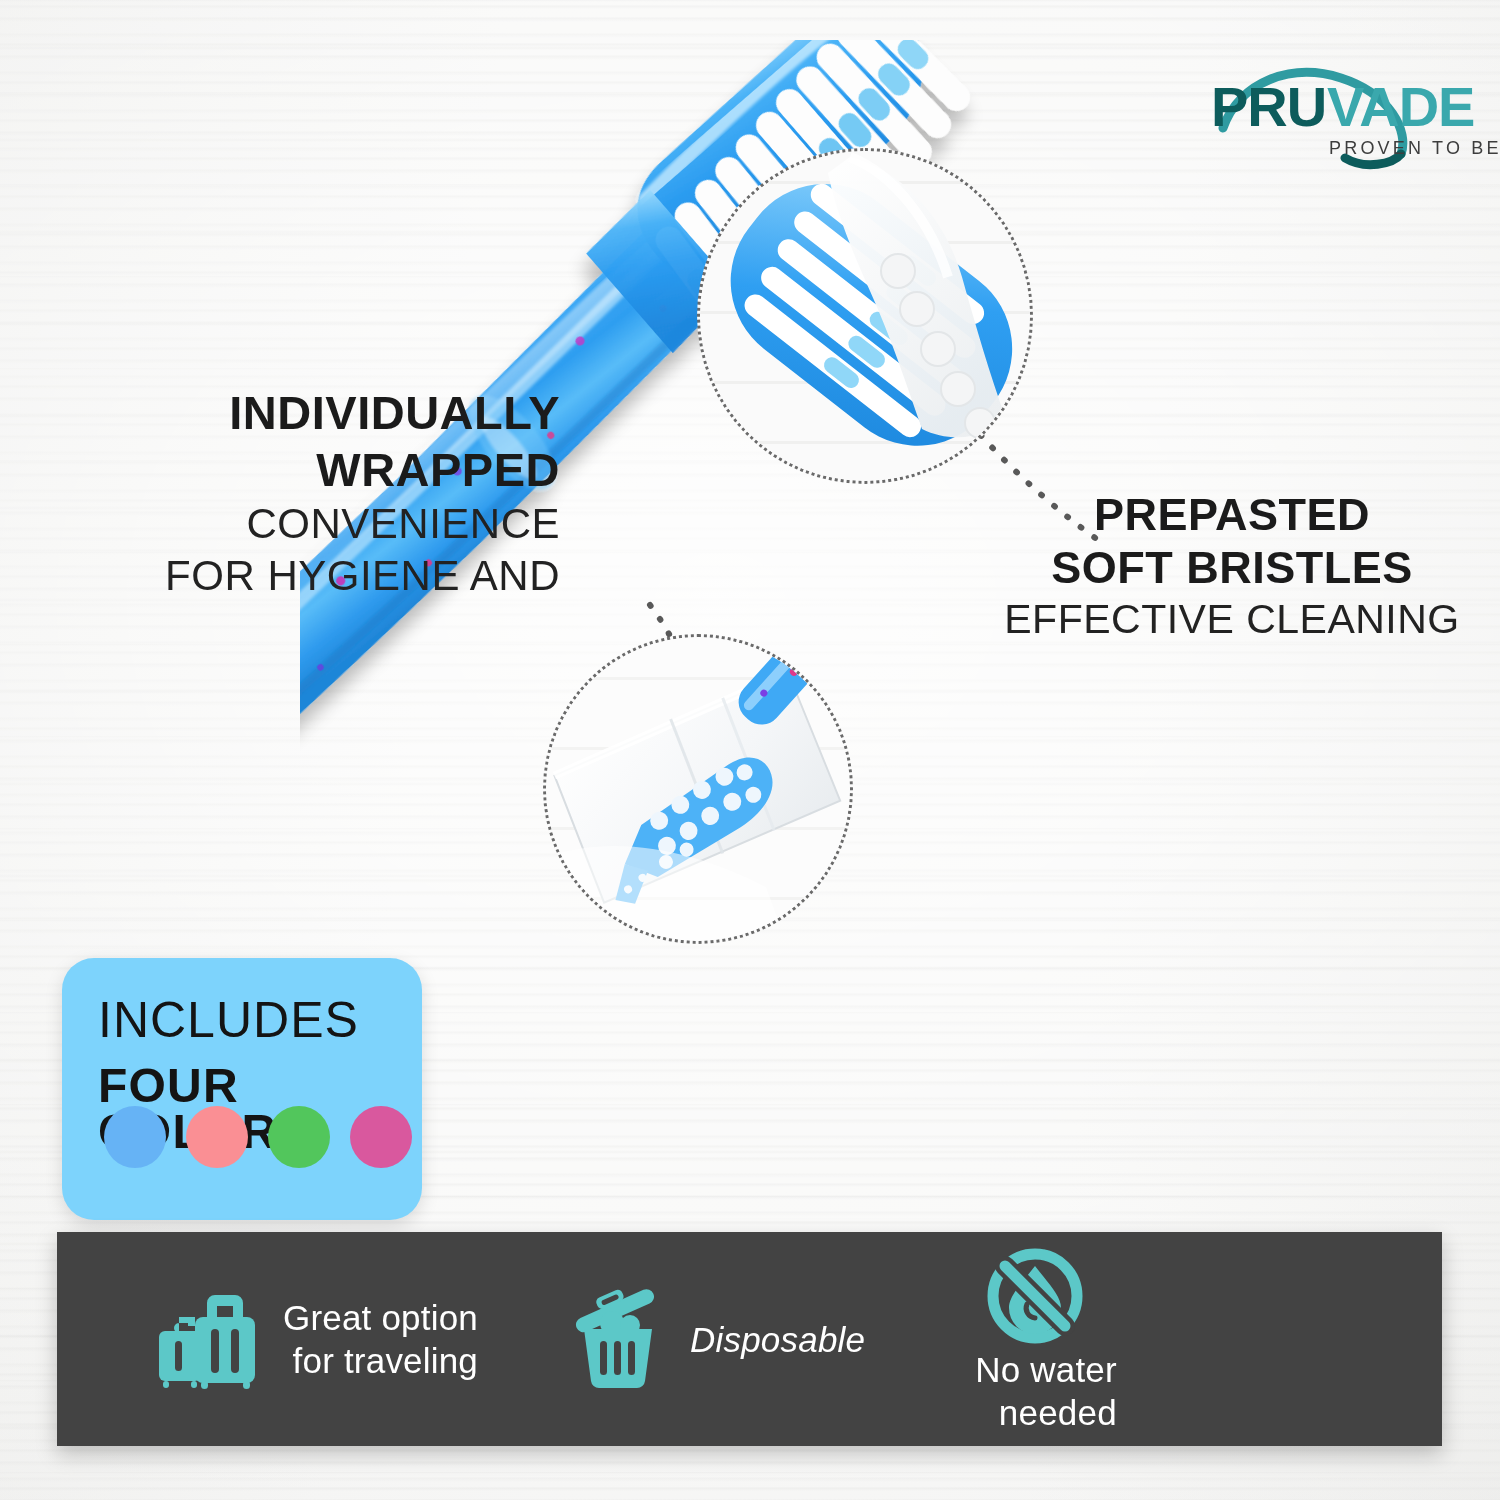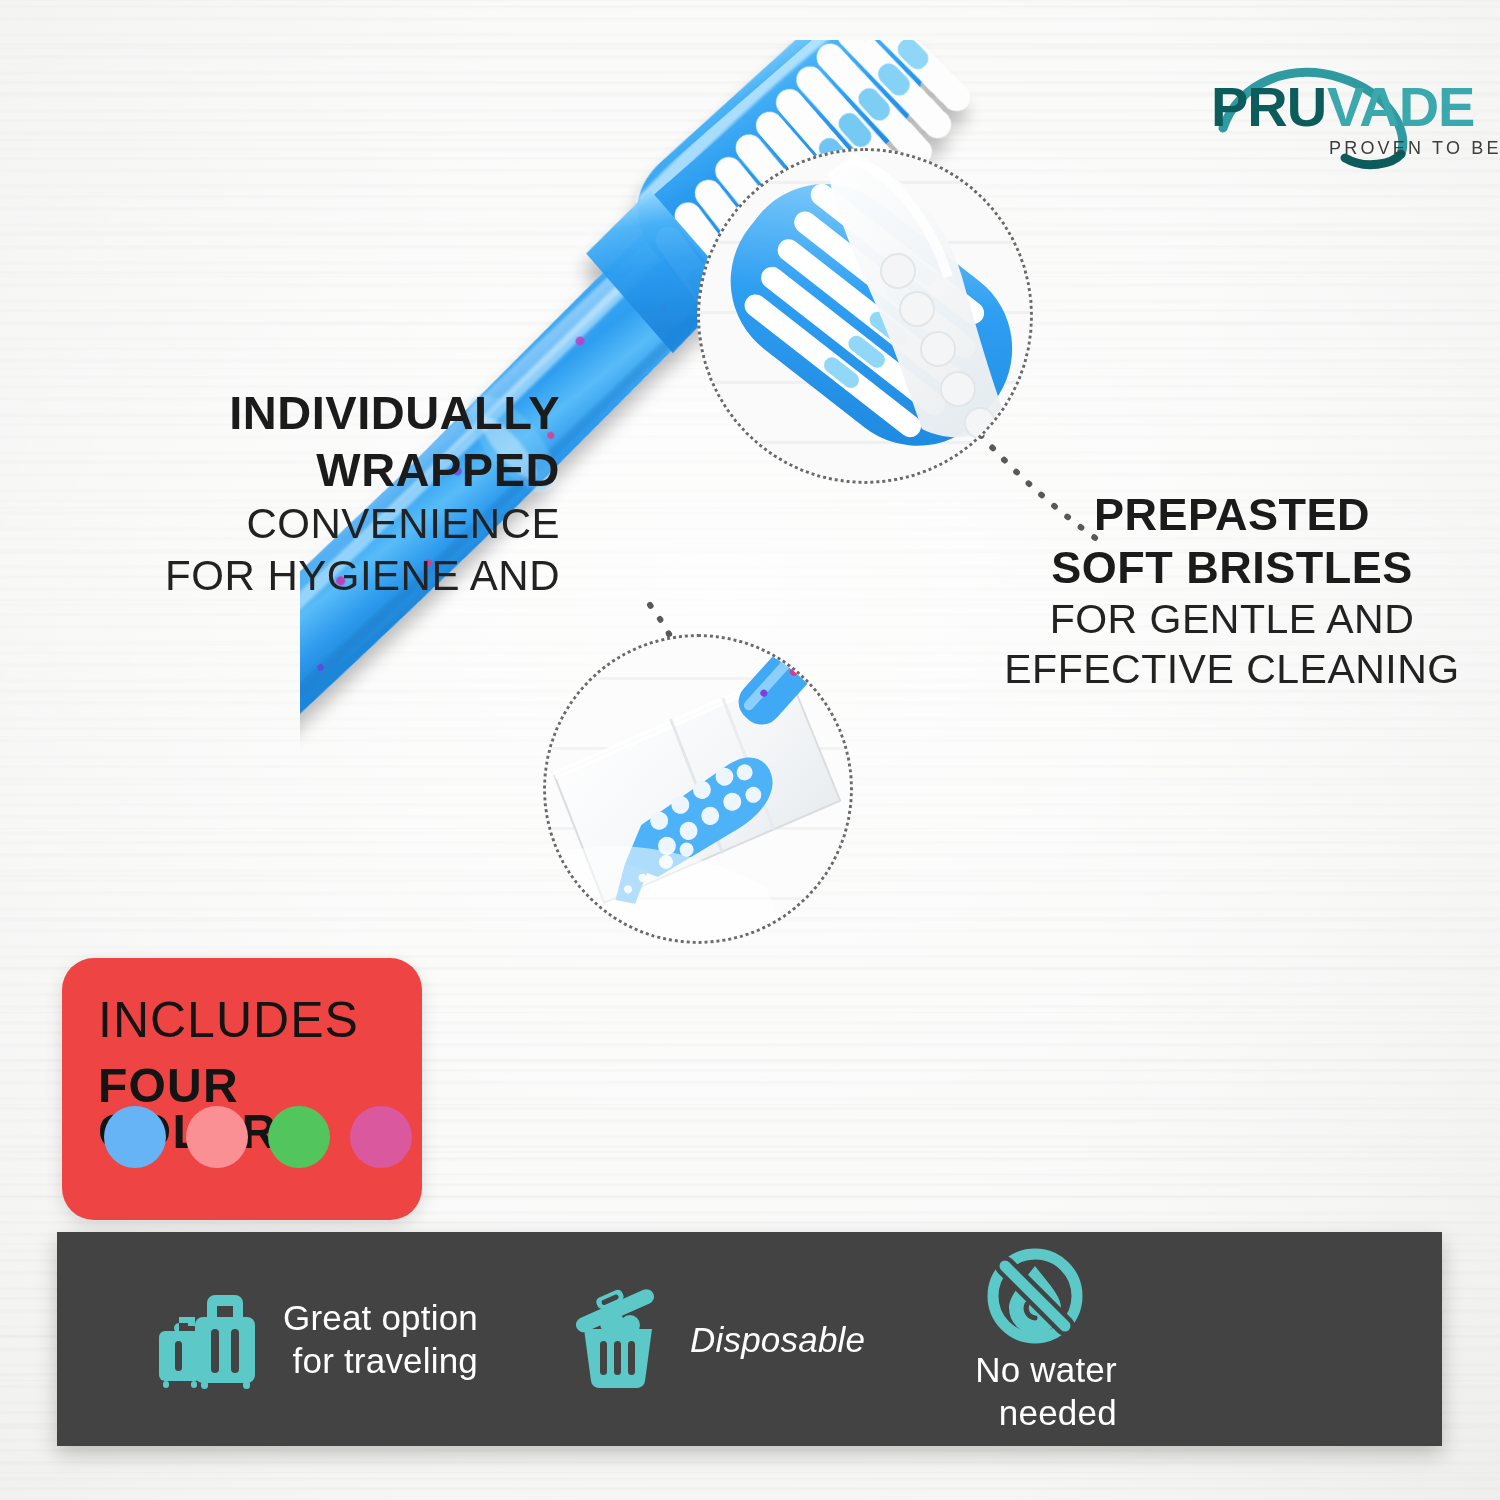--- a/index.html
+++ b/index.html
@@ -61,21 +61,21 @@
   .txt .light{font-weight:300;letter-spacing:.5px;}
   .t-left{left:95px;top:384px;width:465px;text-align:right;}
   .t-left .bold{font-size:47px;line-height:57px;display:block;}
   .t-left .light{font-size:42px;line-height:52px;display:block;color:#222;}
   .t-right{left:982px;top:488px;width:500px;text-align:center;}
   .t-right .bold{font-size:45px;line-height:53px;display:block;}
   .t-right .light{font-size:41px;line-height:50px;display:block;color:#222;}
 
   
   .colors-card{position:absolute;left:62px;top:958px;width:360px;height:262px;
-    background:#ef4444;border-radius:32px;box-shadow:0 6px 18px rgba(0,0,0,.13);}
+    background:#7dd3fc;border-radius:32px;box-shadow:0 6px 18px rgba(0,0,0,.13);}
   .colors-card .c-title{position:absolute;left:36px;top:33px;font-size:50px;
     font-weight:300;letter-spacing:1px;color:#141414;line-height:58px;}
   .colors-card .c-sub{position:absolute;left:36px;top:92px;font-size:48px;
     font-weight:700;letter-spacing:1.2px;color:#141414;line-height:46px;margin-top:13px;}
   .swatches{position:absolute;left:42px;top:148px;display:flex;gap:20px;}
   .sw{width:62px;height:62px;border-radius:50%;}
 
   
   .darkbar{position:absolute;left:57px;top:1232px;width:1385px;height:214px;
     background:#434343;box-shadow:0 8px 20px rgba(0,0,0,.22);}
@@ -379,21 +379,20 @@
   <div class="txt t-left">
     <span class="bold">INDIVIDUALLY</span>
     <span class="bold">WRAPPED</span>
     <span class="light">CONVENIENCE</span>
     <span class="light">FOR HYGIENE AND</span>
   </div>
 
   <div class="txt t-right">
     <span class="bold">PREPASTED</span>
     <span class="bold">SOFT BRISTLES</span>
-    <span class="light">FOR GENTLE AND</span>
     <span class="light">EFFECTIVE CLEANING</span>
   </div>
 
   <div class="colors-card">
     <div class="c-title">INCLUDES</div>
     <div class="c-sub">FOUR COLORS</div>
     <div class="swatches">
       <span class="sw" style="background: rgb(102, 179, 245);"></span>
       <span class="sw" style="background: rgb(250, 143, 148);"></span>
       <span class="sw" style="background: rgb(82, 198, 92);"></span>

